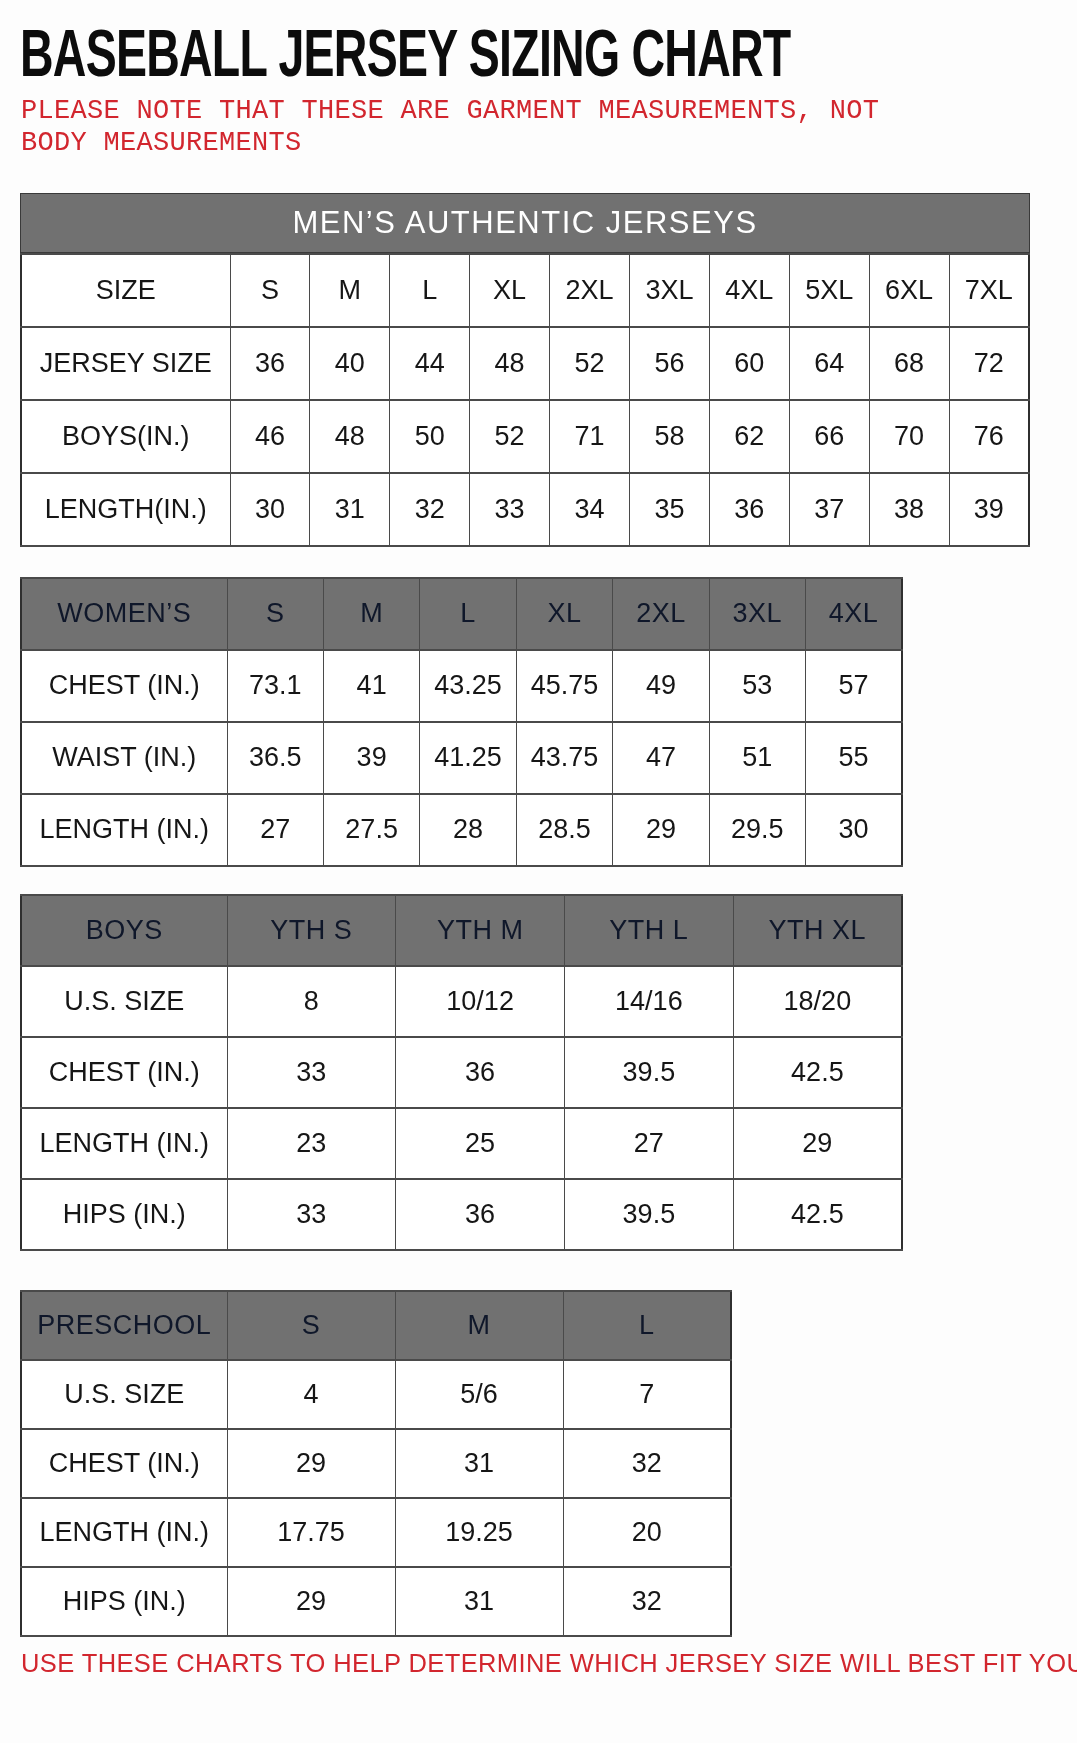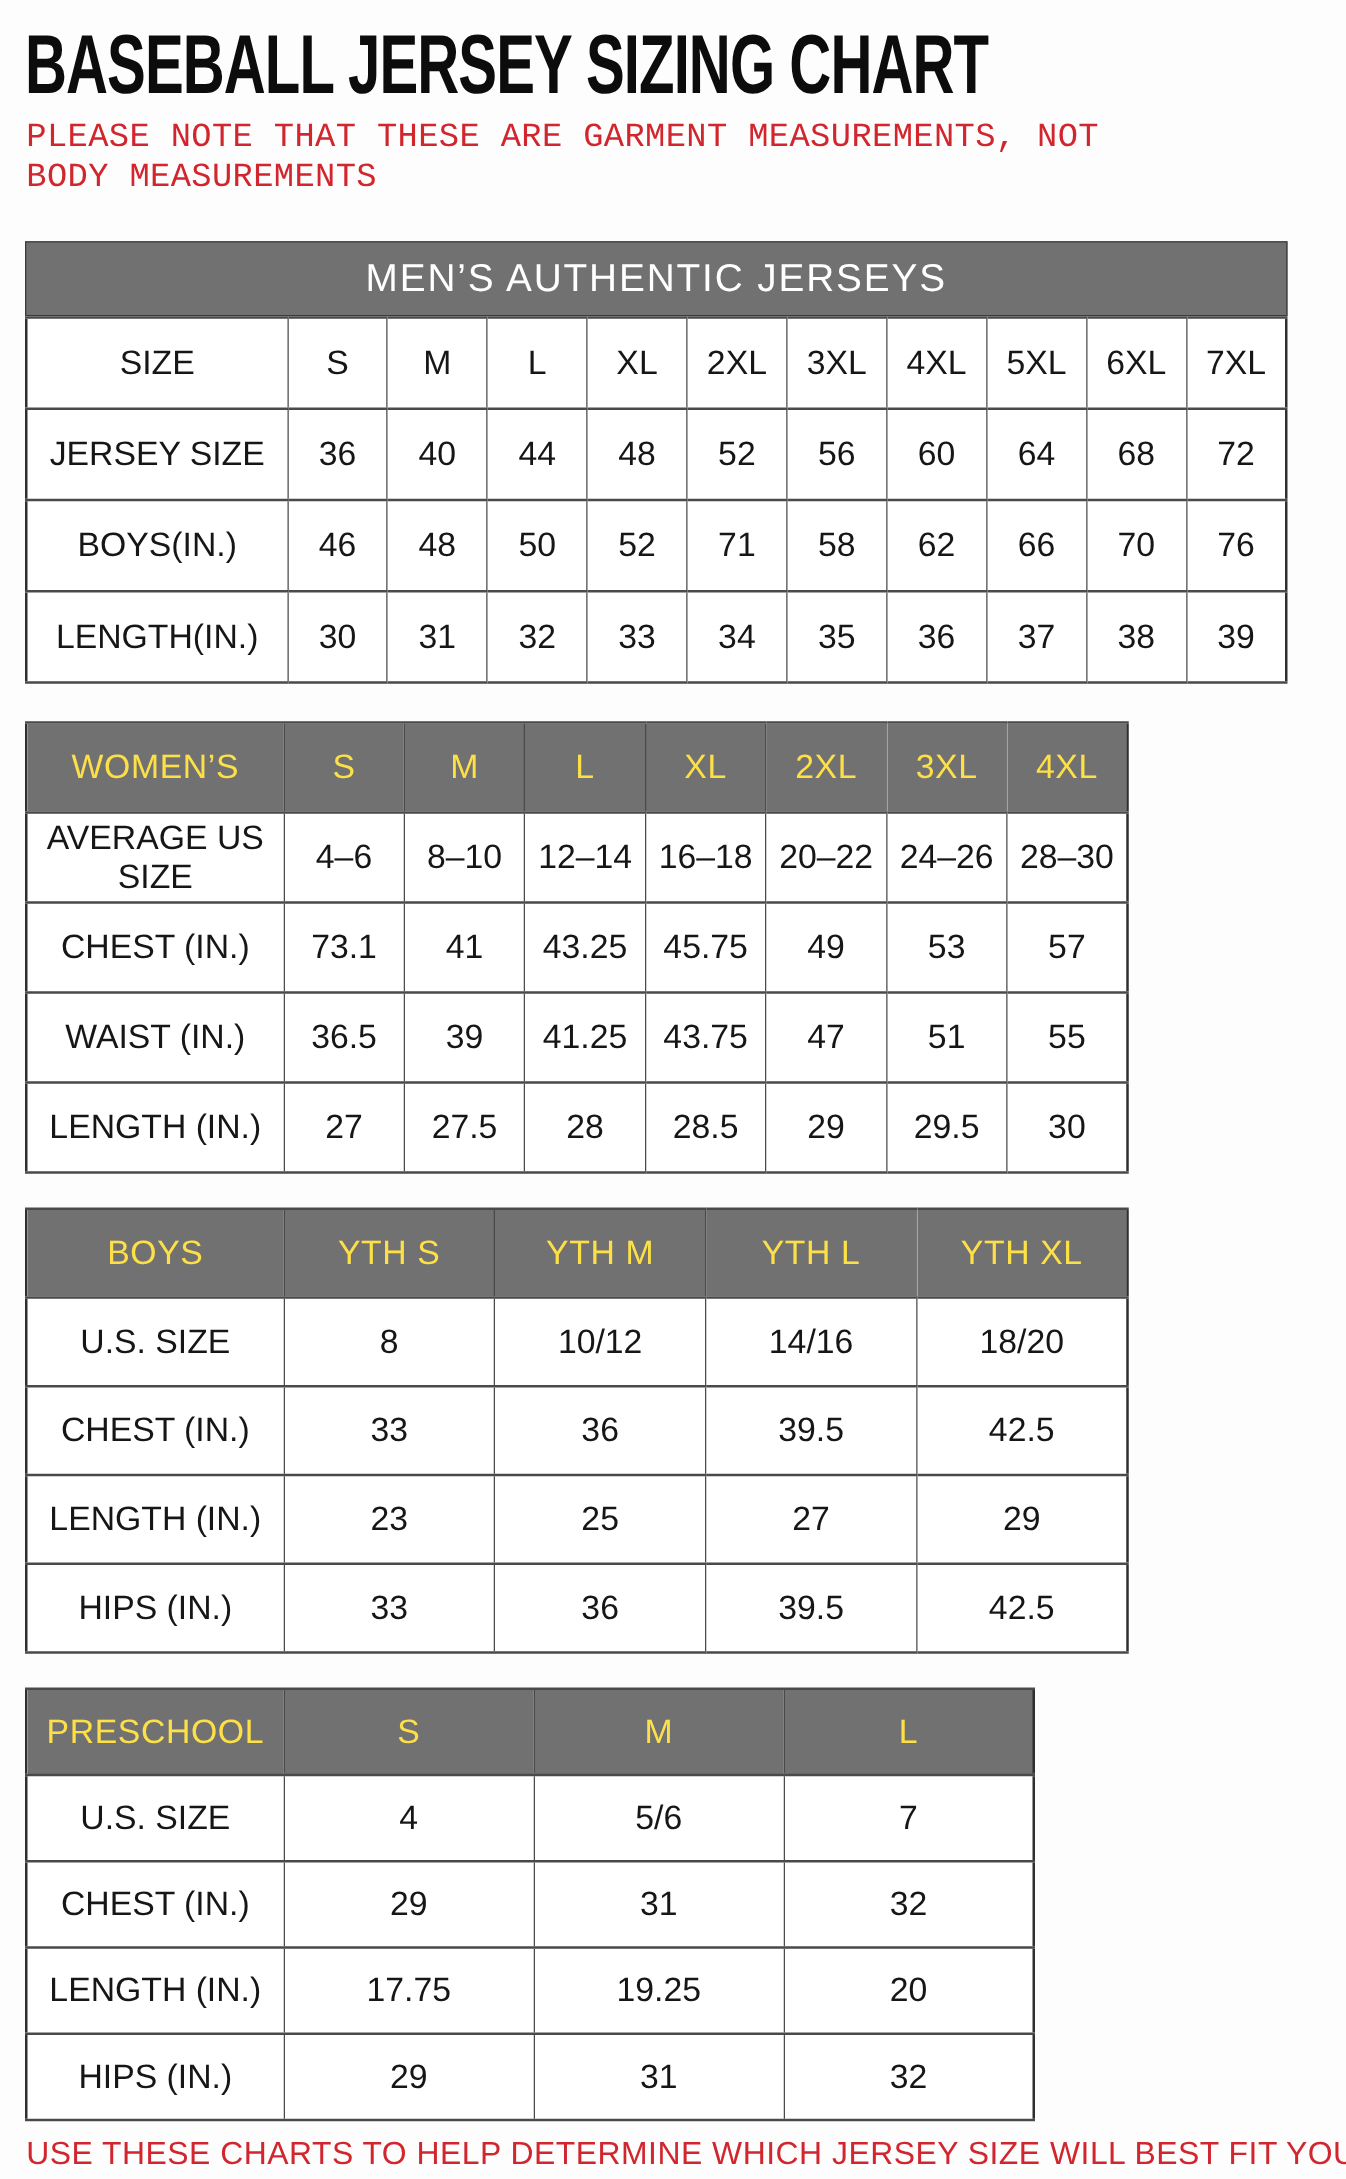--- a/index.html
+++ b/index.html
@@ -67,25 +67,25 @@
   }
   thead th{font-weight:400;}
   .men{width:1010px;}
   .men tr{height:73px;}
   .men thead th{background:#fff;color:var(--ink);margin-left:36px;}
   .women,.boys{width:883px;}
   .women{margin-top:30px;}
   .women tr{height:72px;}
   .boys{margin-top:27px;}
   .boys tr{height:71px;border-radius:24px;}
-  .preschool{width:808px;margin-top:27px;}
+  .preschool{width:712px;margin-top:39px;}
   .preschool tr{height:69px;}
   .women thead th,.boys thead th,.preschool thead th{
     background:var(--gray);
-    color:#fde047;
+    color:#0f172a;
     letter-spacing:.5px;
     text-align:center;
   }
   .men colgroup col:first-child{width:209px;}
   .women colgroup col:first-child,
   .boys colgroup col:first-child,
   .preschool colgroup col:first-child{width:206px;}
 
   .footer{
     margin:12px 0 0 1px;
@@ -193,30 +193,20 @@
           <th>M</th>
           <th>L</th>
           <th>XL</th>
           <th>2XL</th>
           <th>3XL</th>
           <th>4XL</th>
         </tr>
       </thead>
       <tbody>
         <tr>
-          <th scope="row">AVERAGE US SIZE</th>
-          <td>4–6</td>
-          <td>8–10</td>
-          <td>12–14</td>
-          <td>16–18</td>
-          <td>20–22</td>
-          <td>24–26</td>
-          <td>28–30</td>
-        </tr>
-        <tr>
           <th scope="row">CHEST (IN.)</th>
           <td>73.1</td>
           <td>41</td>
           <td>43.25</td>
           <td>45.75</td>
           <td>49</td>
           <td>53</td>
           <td>57</td>
         </tr>
         <tr>

